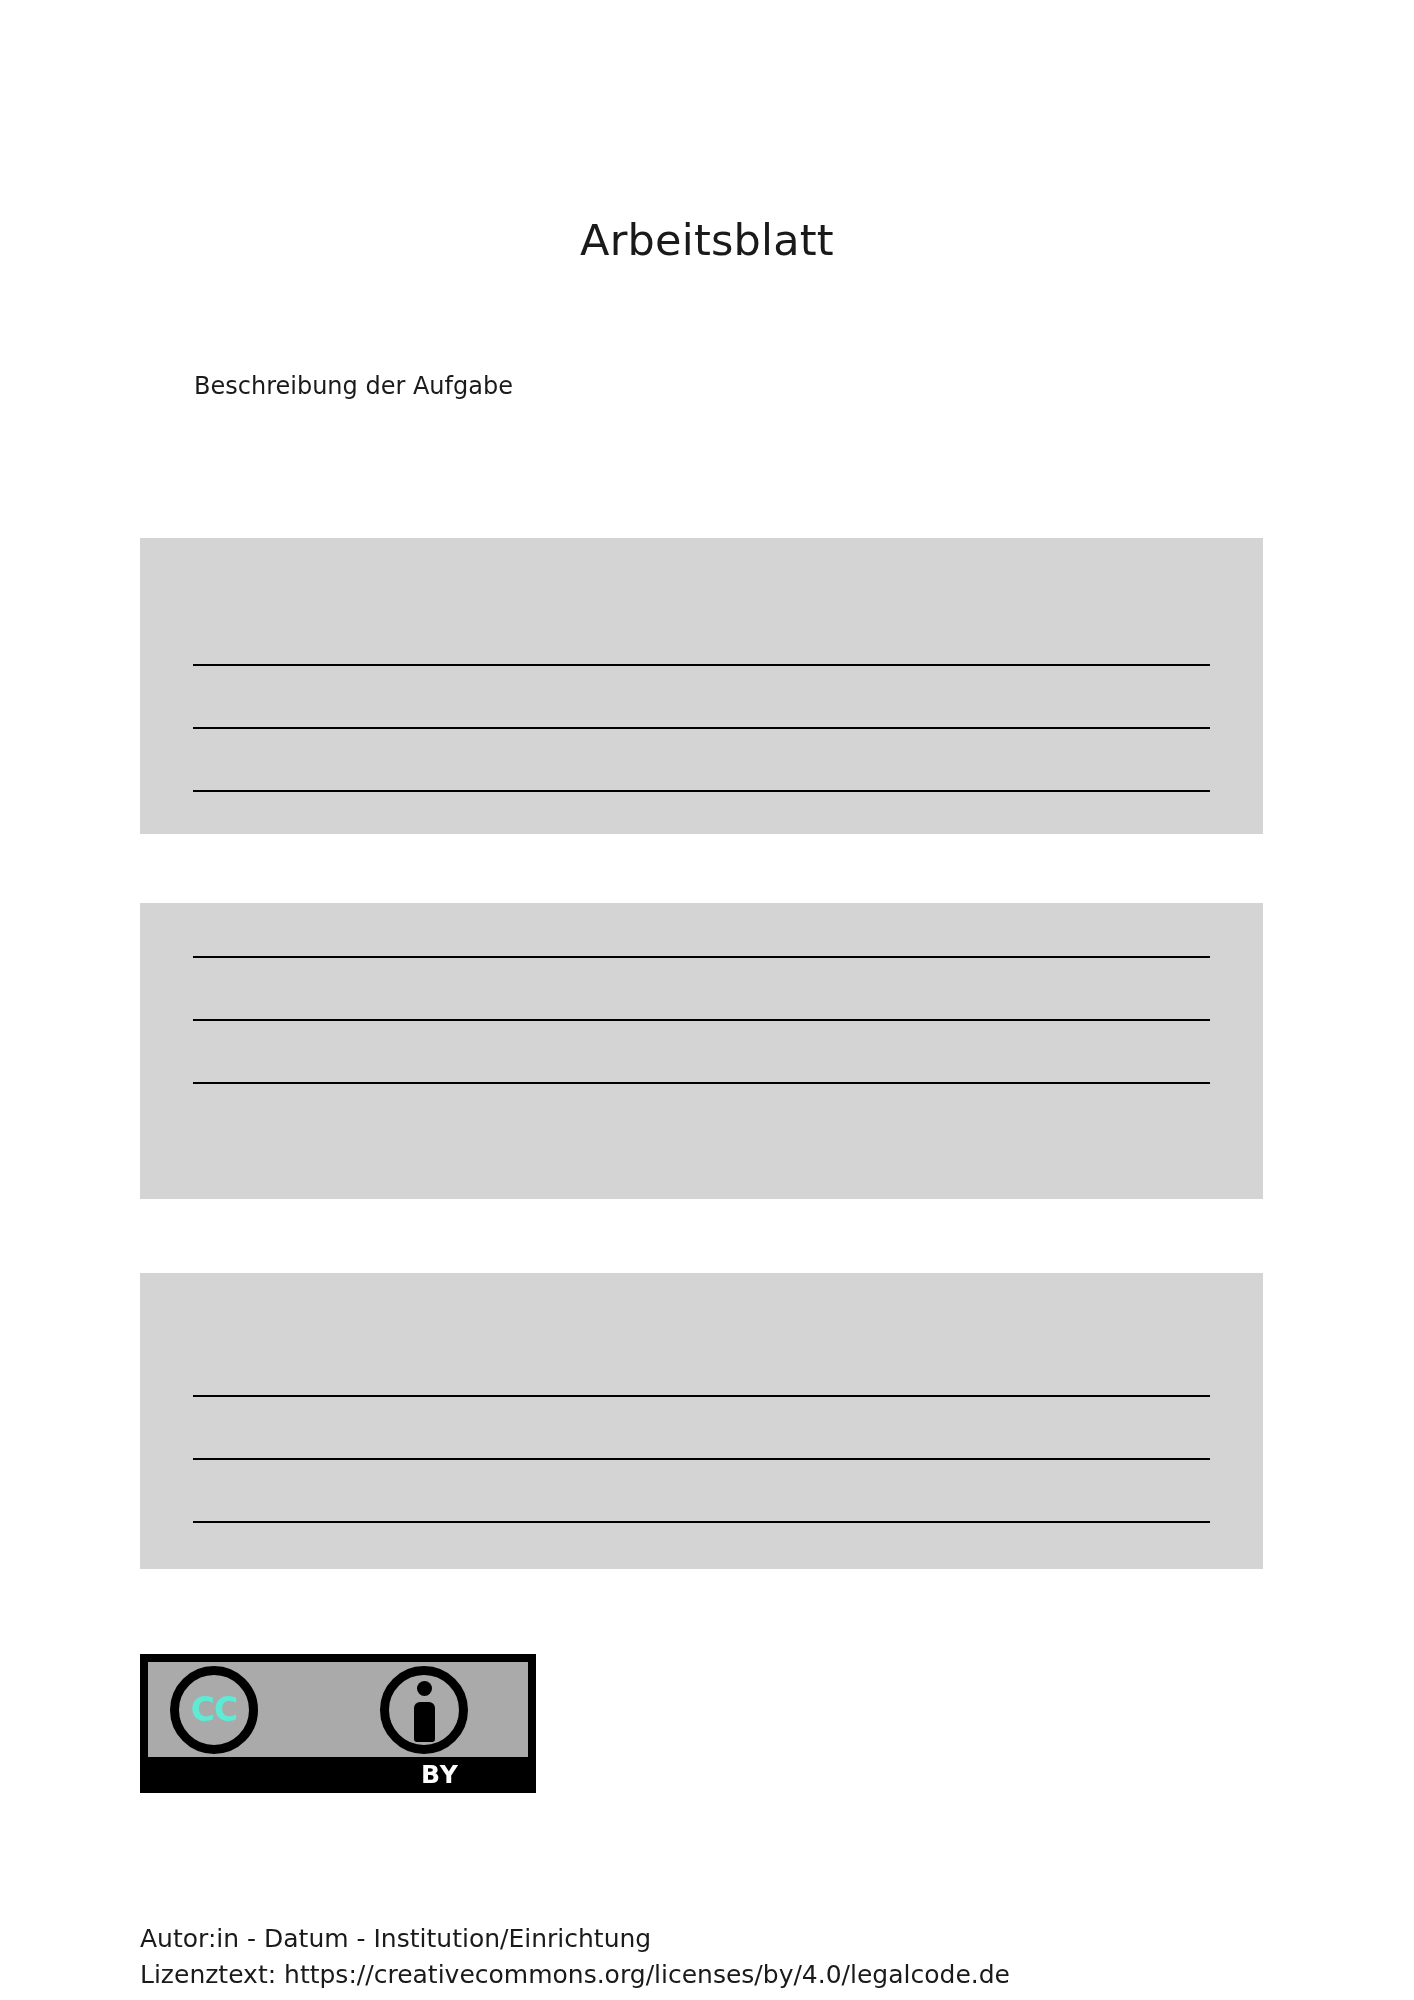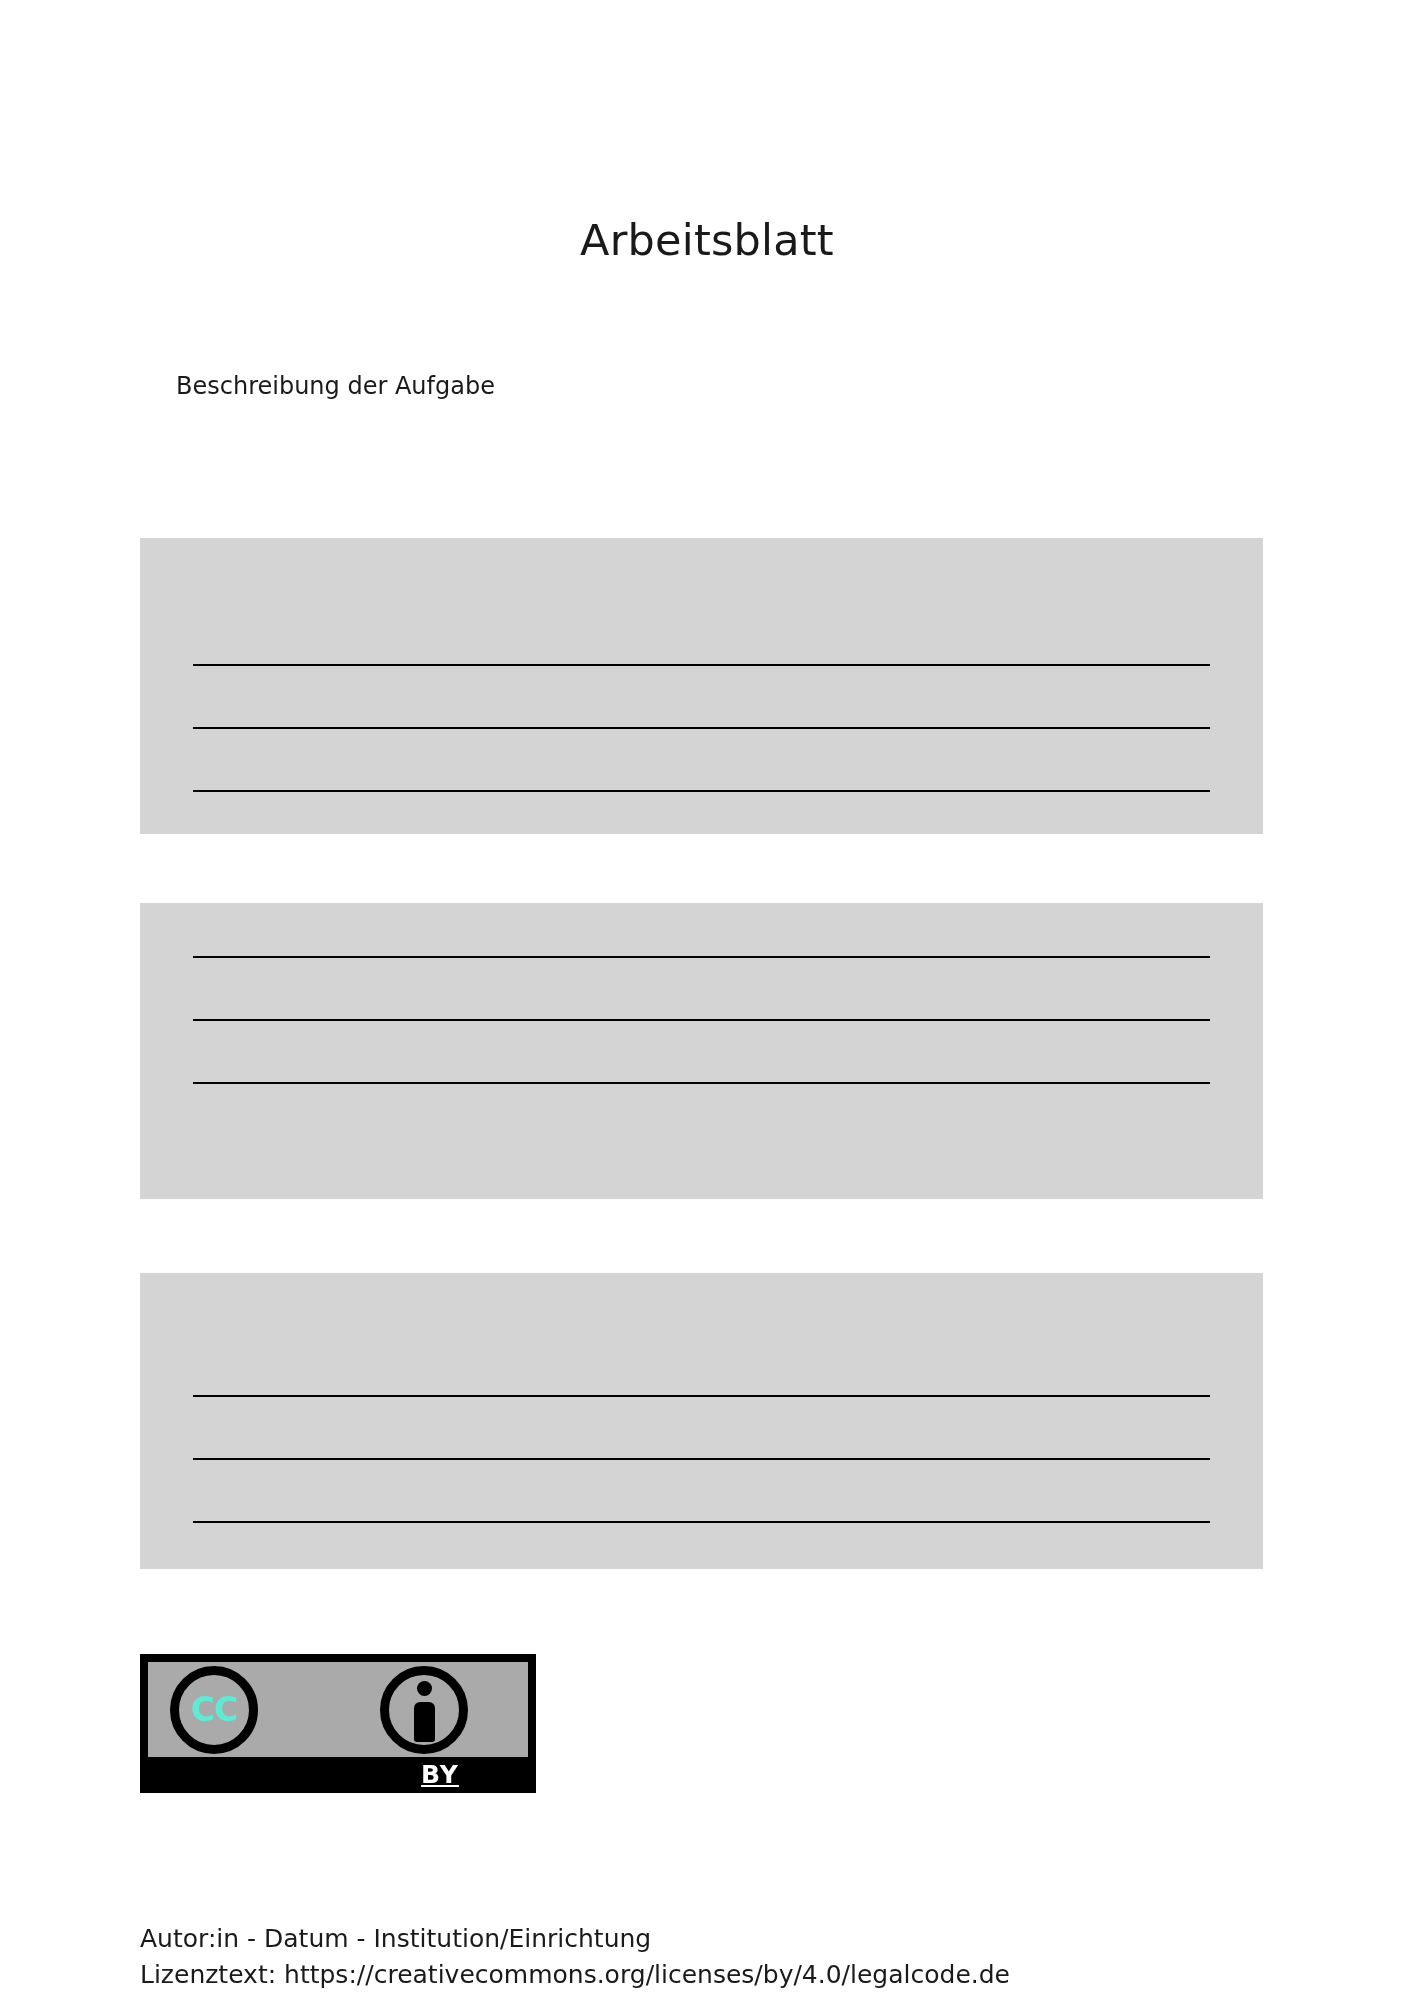--- a/index.html
+++ b/index.html
@@ -32,21 +32,21 @@
     width: 1414px;
     text-align: center;
     font-size: 43px;
     font-weight: 400;
     letter-spacing: 0.2px;
     color: #1a1a1a;
   }
 
   .task-description {
     position: absolute;
-    left: 176px;
+    left: 194px;
     top: 372px;
     font-size: 24px;
     font-weight: 400;
     color: #1a1a1a;
   }
 
   .answer-block {
     position: absolute;
     left: 140px;
     width: 1123px;
@@ -106,21 +106,20 @@
     left: 205px;
     top: 103px;
     width: 190px;
     height: 36px;
     line-height: 36px;
     text-align: center;
     color: #ffffff;
     font-size: 25px;
     font-weight: bold;
     letter-spacing: 1px;
-    text-decoration: underline;
   }
   .cc-badge .cc-circle {
     position: absolute;
     left: 30px;
     top: 12px;
     width: 88px;
     height: 88px;
     border-radius: 50%;
     border: 9px solid #000000;
     box-sizing: border-box;

